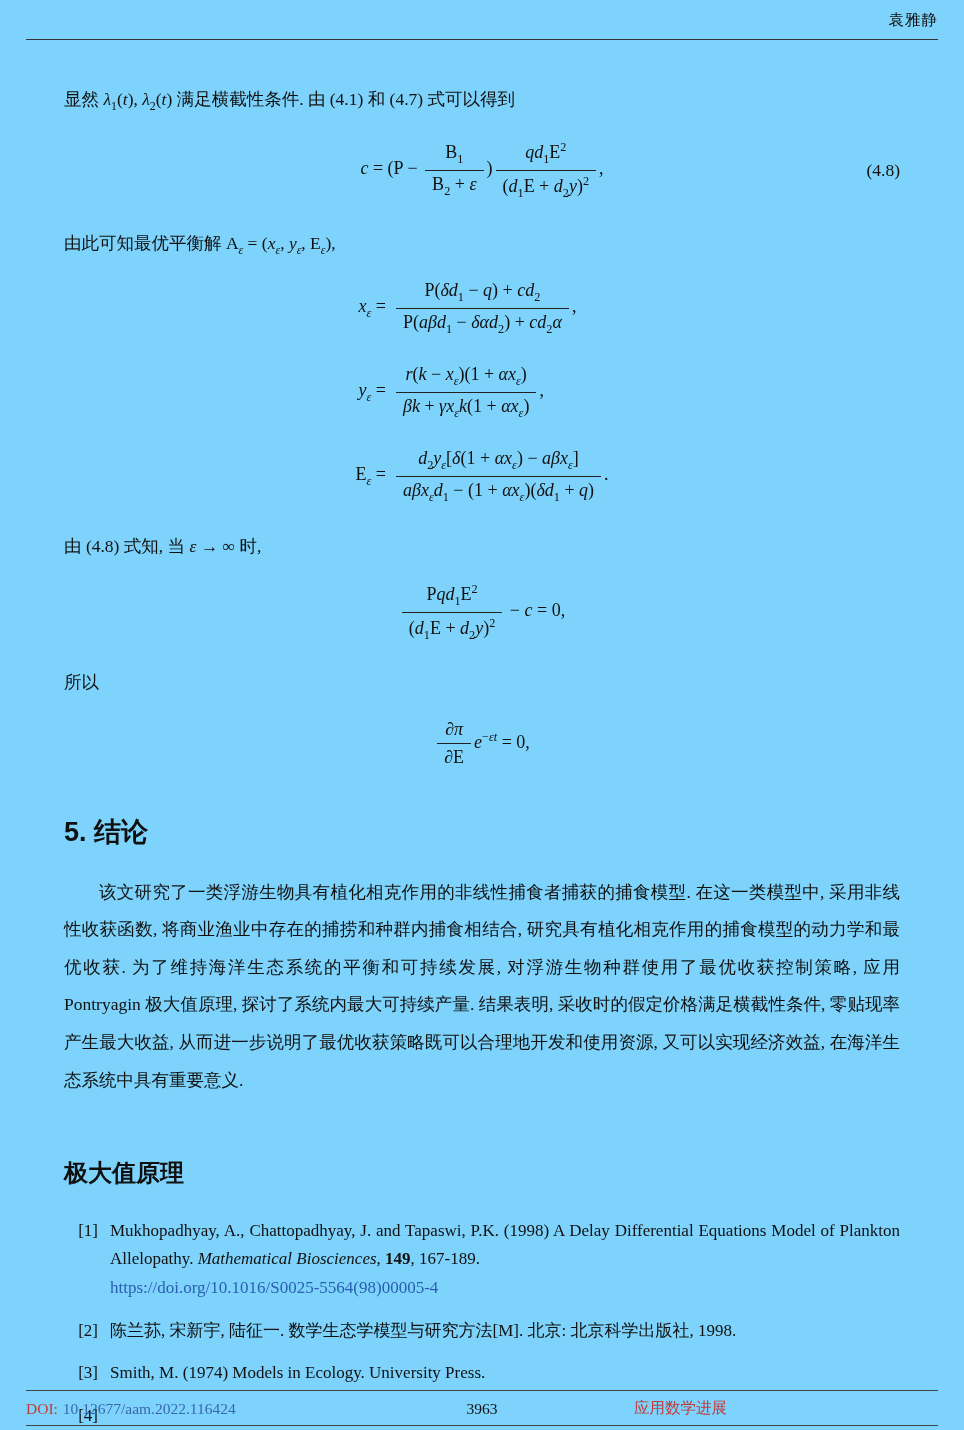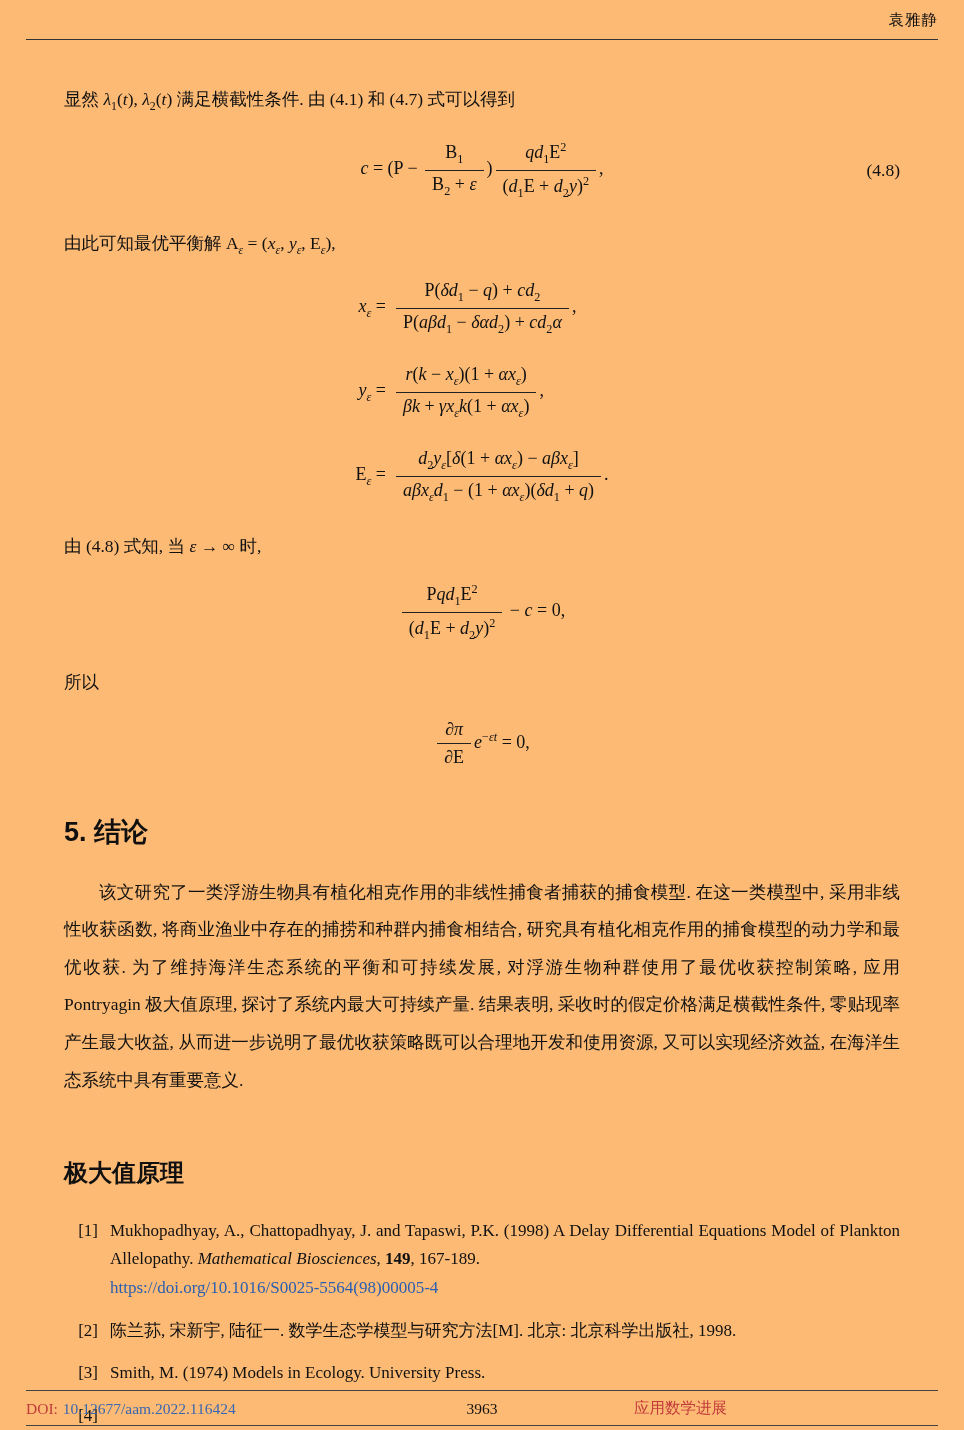--- a/index.html
+++ b/index.html
@@ -1,21 +1,21 @@
 <!DOCTYPE html>
 <html><head>
 <meta charset="utf-8">
 <style>
   html, body { margin: 0; padding: 0; background: #ffffff; }
   .page {
     position: relative;
     width: 964px;
     height: 1430px;
     margin: 0 auto;
-    background: #fdba74;
+    background: #7dd3fc;
     color: #111111;
     font-family: "Liberation Serif", "DejaVu Serif", serif;
     overflow: hidden;
   }
   
   .page-header { padding: 10px 26px 0 26px; }
   .author { text-align: right; font-size: 15.5px; letter-spacing: 1px; padding-bottom: 8px; }
   .header-rule { border-top: 1.4px solid #333; }
   
   .content { padding: 0 64px; }

